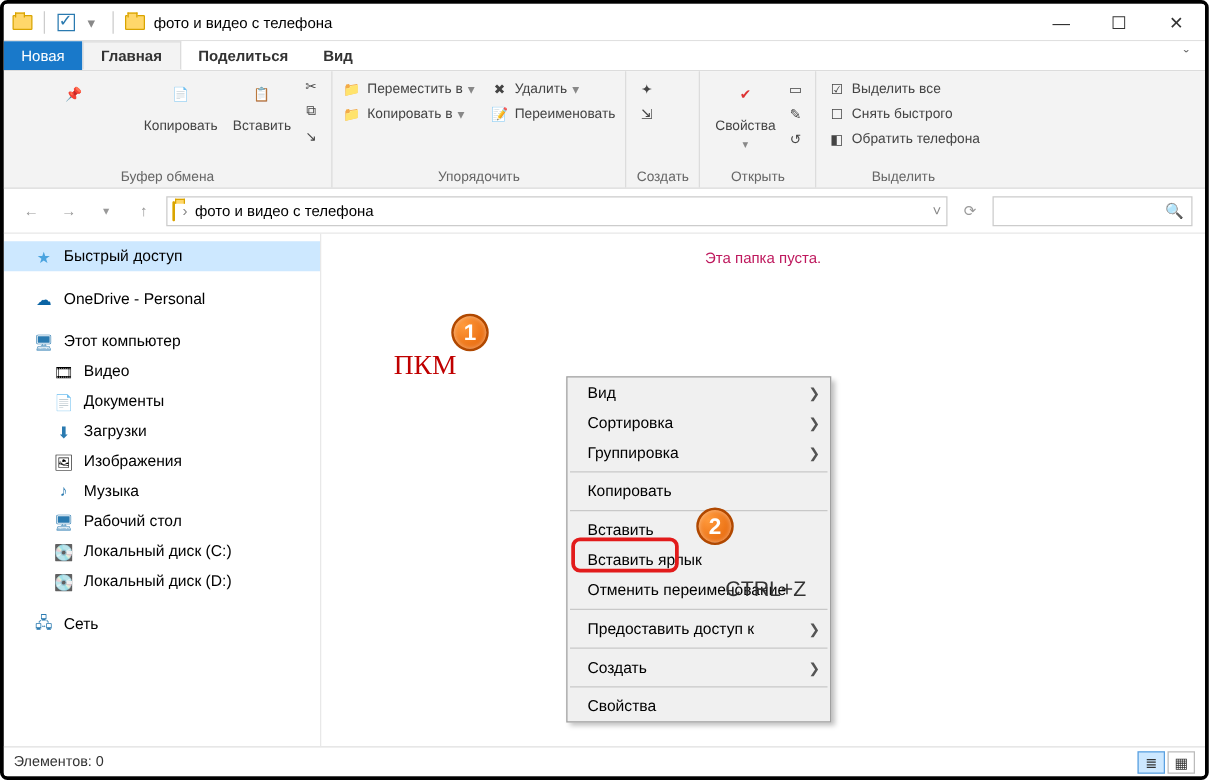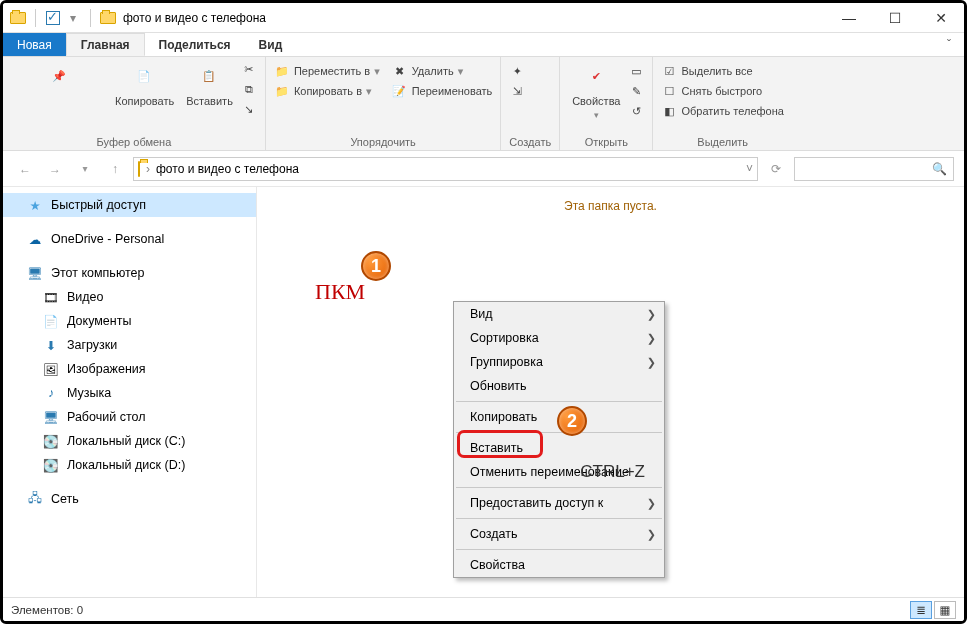--- a/index.html
+++ b/index.html
@@ -33,21 +33,21 @@
 .searchbox { width:160px; height:24px; border:1px solid #ccc; display:flex; align-items:center; padding:0 6px; color:#888; }
 .main { display:flex; height: calc(100% - 30px - 24px - 94px - 36px - 24px); }
 .nav { width:254px; border-right:1px solid #e8e8e8; padding:6px 0; font-size:12.5px; overflow:hidden; }
 .nav-item { height:24px; display:flex; align-items:center; gap:8px; padding:0 12px 0 24px; }
 .nav-item.sel { background:#cde8ff; }
 .nav-item .ic { width:16px; height:16px; display:flex; align-items:center; justify-content:center; }
 .nav-spacer { height:10px; }
 .content { flex:1; position:relative; font-size:12px; }
 .col-headers { height:26px; border-bottom:1px solid #eee; display:flex; align-items:center; color:#444; }
 .col { padding:0 10px; }
-.empty-msg { text-align:center; color:#a16207; margin-top:12px; }
+.empty-msg { text-align:center; color:#be185d; margin-top:12px; }
 .statusbar { position:absolute; left:0; right:0; bottom:0; height:24px; border-top:1px solid #e0e0e0; display:flex; align-items:center; font-size:11.5px; padding:0 8px; color:#333; background:#fff; }
 .status-icons { margin-left:auto; display:flex; gap:2px; }
 .status-icons .vmode { width:22px; height:18px; border:1px solid #bbb; display:flex; align-items:center; justify-content:center; }
 .status-icons .vmode.active { background:#cde8ff; border-color:#5aa0e0; }
 
 .annot-1 { position:absolute; left:312px; top:276px; color:#c00000; font-family:"Times New Roman",serif; font-size:22px; font-weight:400; }
 .badge { position:absolute; width:30px; height:30px; border-radius:50%; background: radial-gradient(circle at 30% 30%, #ff9a3c, #e25d00); color:#fff; font-weight:bold; font-size:18px; display:flex; align-items:center; justify-content:center; border:2px solid #b04800; box-shadow: inset 0 0 4px rgba(255,255,255,.5); }
 .badge-1 { left:358px; top:248px; }
 .badge-2 { left:554px; top:403px; }
 
@@ -303,30 +303,30 @@
       <span class="arrow">❯</span>
     </div>
   <div class="ctx-item">
       <span>Сортировка</span>
       <span class="arrow">❯</span>
     </div>
   <div class="ctx-item">
       <span>Группировка</span>
       <span class="arrow">❯</span>
     </div>
-  <div class="ctx-item">
-      <span>Обновить</span>
-    </div>
   <div class="ctx-sep"></div>
   <div class="ctx-item">
       <span>Копировать</span>
     </div>
   <div class="ctx-sep"></div>
   <div class="ctx-item">
       <span>Вставить</span>
+    </div>
+  <div class="ctx-item">
+      <span>Вставить ярлык</span>
     </div>
   <div class="ctx-item">
       <span>Отменить переименование</span>
       <span class="shortcut">CTRL+Z</span>
     </div>
   <div class="ctx-sep"></div>
   <div class="ctx-item">
       <span>Предоставить доступ к</span>
       <span class="arrow">❯</span>
     </div>

